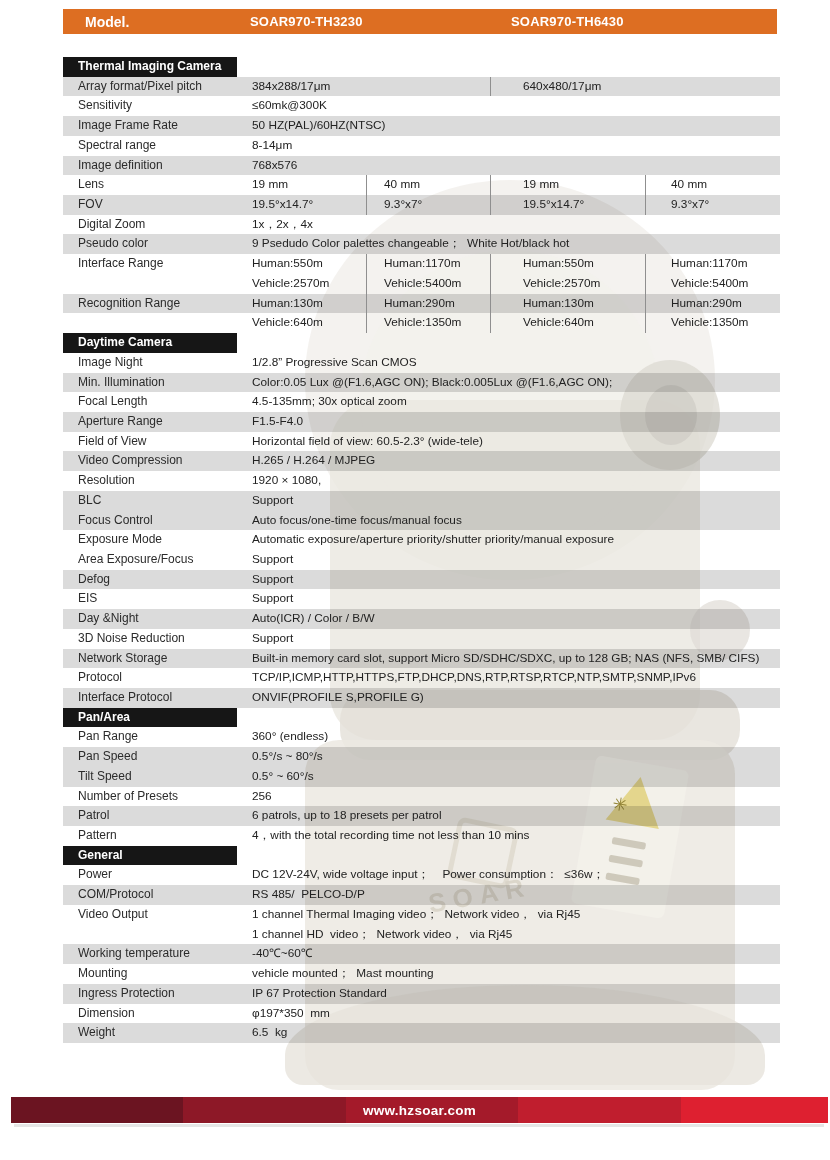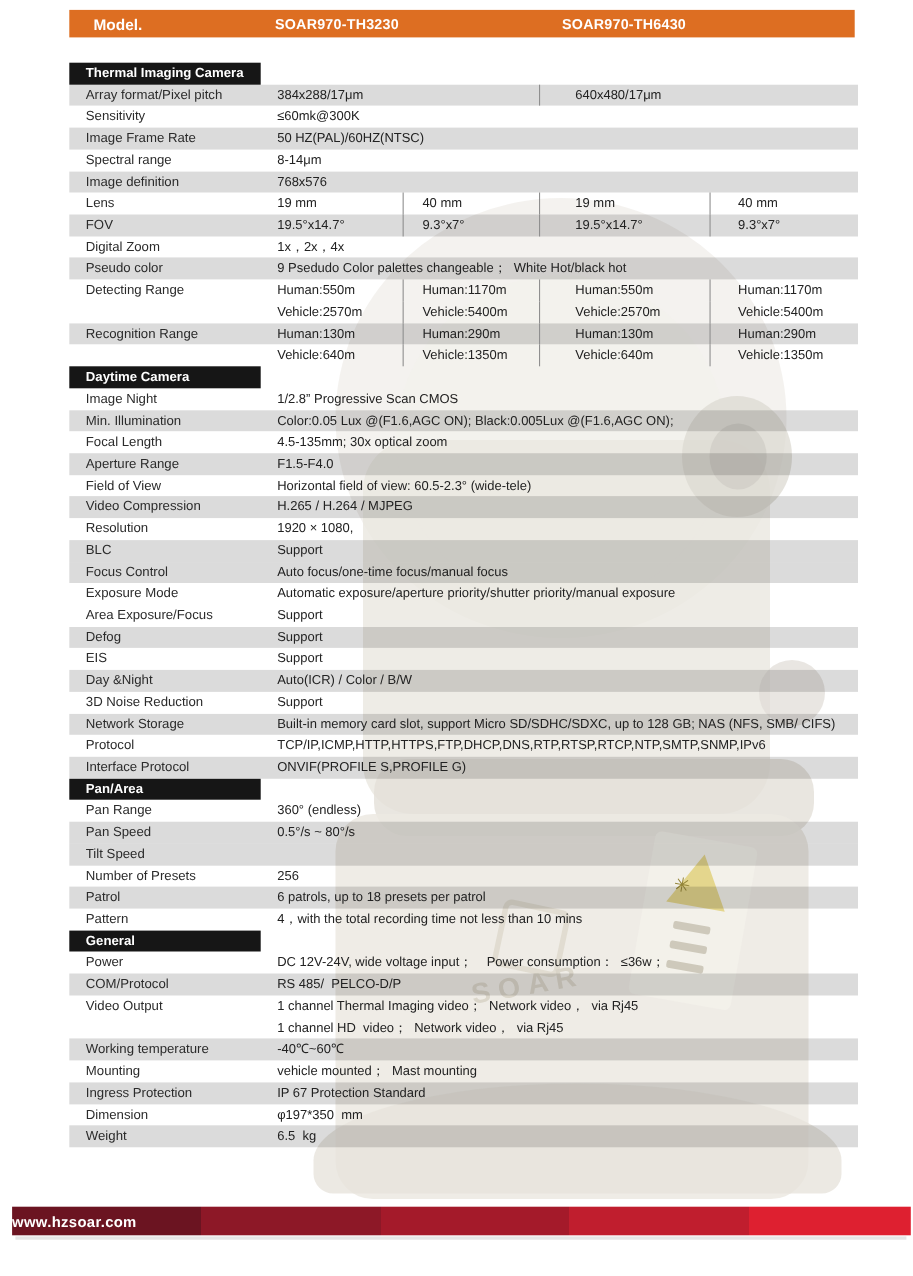--- a/index.html
+++ b/index.html
@@ -48,21 +48,21 @@
   .c1-0{width:532px;padding-left:4px;}
   .c2-0{width:242px;padding-left:4px;}
   .c2-1{width:290px;padding-left:32px;}
   .c4-0{width:118px;padding-left:4px;}
   .c4-1{width:124px;padding-left:17px;}
   .c4-2{width:155px;padding-left:32px;}
   .c4-3{width:135px;padding-left:25px;}
   
   .footer-bar{
     position:absolute;left:11px;top:1097px;width:817px;height:26px;z-index:2;
-    display:flex;align-items:center;
+    display:flex;align-items:center;justify-content:center;
     background:linear-gradient(to right,
       #6B1421 0%,#6B1421 21%,
       #8D1827 21%,#8D1827 41%,
       #A41A2A 41%,#A41A2A 62%,
       #C01E2E 62%,#C01E2E 82%,
       #DE2030 82%,#DE2030 100%);
   }
   .footer-bar span{color:#fff;font-weight:bold;font-size:13.5px;letter-spacing:.3px;}
   .footer-shadow{position:absolute;left:14px;top:1124px;width:810px;height:3px;background:#E6E6E6;z-index:1;}
 </style>
@@ -137,21 +137,21 @@
       </div>
       <div class="row">
         <div class="label">Digital Zoom</div>
         <div class="val c1-0">1x，2x，4x</div>
       </div>
       <div class="row gray">
         <div class="label">Pseudo color</div>
         <div class="val c1-0">9 Psedudo Color palettes changeable；  White Hot/black hot</div>
       </div>
       <div class="row">
-        <div class="label">Detecting Range</div>
+        <div class="label">Interface Range</div>
         <div class="val c4-0">Human:550m</div>
         <div class="val c4-1 divl">Human:1170m</div>
         <div class="val c4-2 divl">Human:550m</div>
         <div class="val c4-3 divl">Human:1170m</div>
       </div>
       <div class="row">
         <div class="label"></div>
         <div class="val c4-0">Vehicle:2570m</div>
         <div class="val c4-1 divl">Vehicle:5400m</div>
         <div class="val c4-2 divl">Vehicle:2570m</div>
@@ -248,20 +248,21 @@
       <div class="row">
         <div class="label">Pan Range</div>
         <div class="val c1-0">360° (endless)</div>
       </div>
       <div class="row gray">
         <div class="label">Pan Speed</div>
         <div class="val c1-0">0.5°/s ~ 80°/s</div>
       </div>
       <div class="row gray">
         <div class="label">Tilt Speed</div>
+        <div class="val c1-0">0.5° ~ 60°/s</div>
       </div>
       <div class="row">
         <div class="label">Number of Presets</div>
         <div class="val c1-0">256</div>
       </div>
       <div class="row gray">
         <div class="label">Patrol</div>
         <div class="val c1-0">6 patrols, up to 18 presets per patrol</div>
       </div>
       <div class="row">

